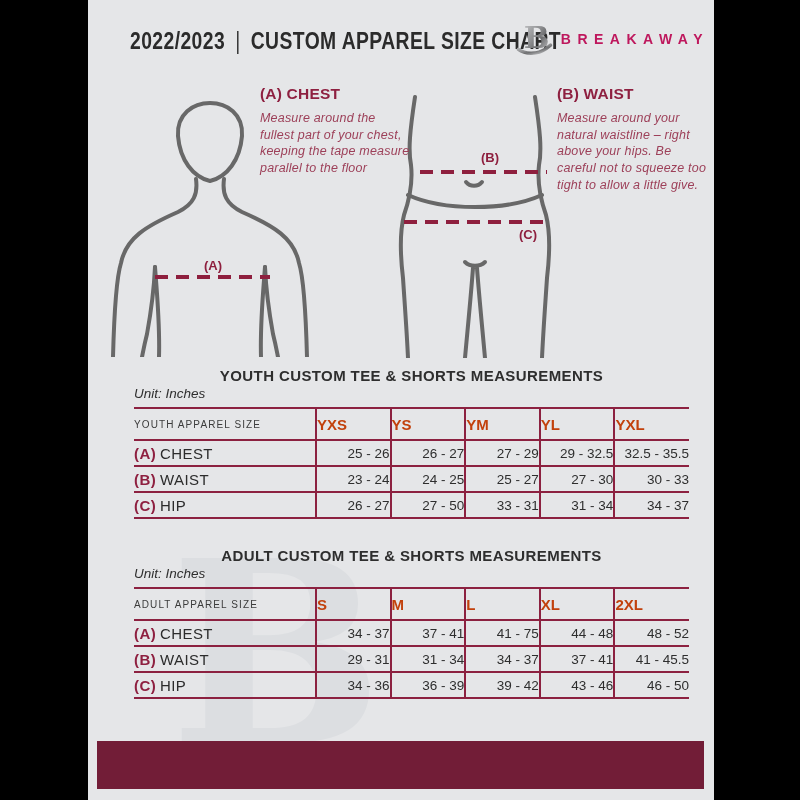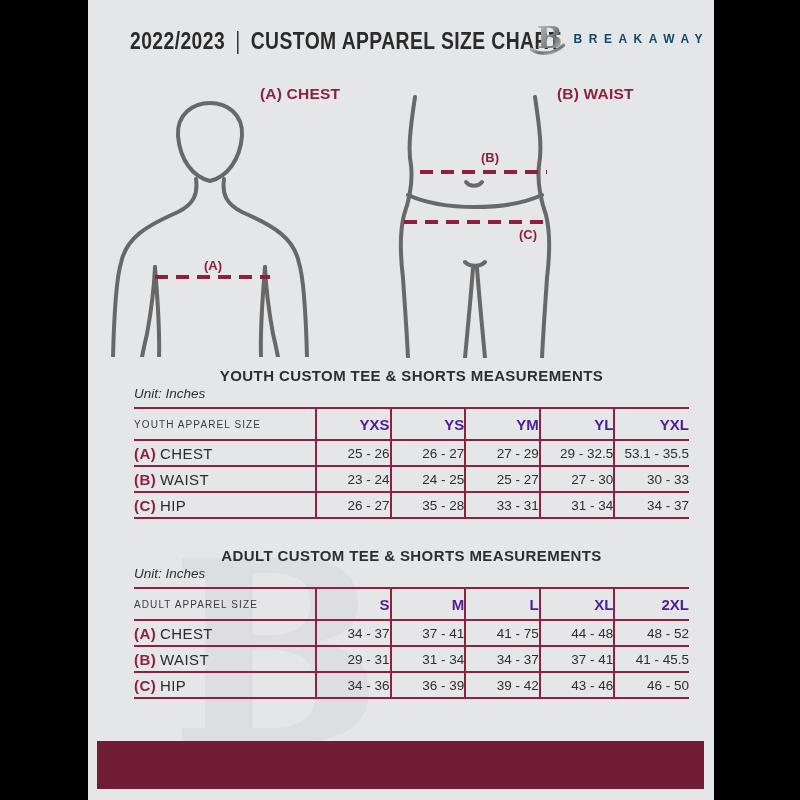--- a/index.html
+++ b/index.html
@@ -20,21 +20,21 @@
   }
   
   .topbar { position:absolute; left:15px; top:0; width:626px; height:78px; z-index:2; }
   .doc-title {
     position:absolute; left:27px; top:28px; white-space:nowrap;
     font-size:23px; font-weight:700; color:#2b2b2b; letter-spacing:.5px;
     transform:scaleX(.84); transform-origin:left center;
   }
   .doc-title .pipe { margin:0 12px; font-weight:400; color:#3a3a3a; }
   .brand { position:absolute; right:20px; top:18px; display:flex; align-items:center; gap:7px; }
-  .brandname { font-size:12px; font-weight:700; letter-spacing:6.5px; color:#0c4a6e; }
+  .brandname { font-size:14px; font-weight:700; letter-spacing:6.5px; color:#be185d; }
   
   .diagram { position:absolute; left:0; top:0; width:626px; height:365px; z-index:1; }
   .fig { position:absolute; }
   .fig-torso { left:22px; top:84px; }
   .fig-hips  { left:307px; top:95px; }
   .bodyline  { fill:none; stroke:#686868; stroke-width:4; stroke-linecap:round; }
   .dashline  { fill:none; stroke:#8e1f3e; stroke-width:4; stroke-dasharray:13 8; }
   .figlabel  { font-family:"Liberation Sans",sans-serif; font-size:13px; font-weight:bold; fill:#8e1f3e; }
   .instr { position:absolute; z-index:1; }
   .instr h3 {
@@ -65,21 +65,21 @@
   }
   table.sizes th, table.sizes td { border-right:2px solid #8c2140; padding:0; }
   table.sizes th:last-child, table.sizes td:last-child { border-right:none; }
   table.sizes thead th { border-bottom:2px solid #8c2140; height:32px; }
   table.sizes tbody td { height:26px; }
   table.sizes tbody tr:not(:last-child) td { border-bottom:2px solid #8c2140; }
   th.lbl, td.lbl { width:182px; text-align:left; padding-left:18px; }
   th.lbl {
     font-weight:400; font-size:10px; letter-spacing:1.1px; color:#3b3b3b;
   }
-  table.sizes thead th:not(.lbl) { font-size:15px; font-weight:700; color:#4c1d95; text-align:right; }
+  table.sizes thead th:not(.lbl) { font-size:15px; font-weight:700; color:#c2410c; text-align:left; }
   td.lbl { font-size:15px; color:#2c2c2c; letter-spacing:.4px; }
   td.lbl .mk { color:#8e2040; font-weight:700; margin-right:4px; }
   table.sizes tbody td:not(.lbl) { text-align:right; font-size:13.5px; color:#2e2e2e; }
   
   .footer-bar {
     position:absolute; left:9px; top:741px; width:607px; height:48px;
     background:#721d37; z-index:1;
   }
 </style>
 </head>
@@ -134,23 +134,25 @@
         <path class="bodyline" d="M78,173 C76,200 73,230 70,263"></path>
         <path class="bodyline" d="M82,173 C84,200 87,230 90,263"></path>
         <path class="dashline" d="M25,77 L152,77"></path>
         <path class="dashline" d="M9,127 L152,127"></path>
         <text class="figlabel" x="95" y="67" text-anchor="middle">(B)</text>
         <text class="figlabel" x="133" y="144" text-anchor="middle">(C)</text>
       </svg>
 
       <div class="instr instr-a">
         <h3>(A) CHEST</h3>
+        <p>Measure around the fullest part of your chest, keeping the tape measure parallel to the floor</p>
       </div>
       <div class="instr instr-b">
         <h3>(B) WAIST</h3>
+        <p>Measure around your natural waistline – right above your hips. Be careful not to squeeze too tight to allow a little give.</p>
       </div>
     </section>
 
     <section class="tablesec youth">
       <h2>YOUTH CUSTOM TEE &amp; SHORTS MEASUREMENTS</h2>
       <div class="unit">Unit: Inches</div>
       <table class="sizes">
         <thead>
           <tr>
             <th class="lbl">YOUTH APPAREL SIZE</th>
@@ -161,34 +163,34 @@
             <th>YXL</th>
           </tr>
         </thead>
         <tbody>
           <tr>
             <td class="lbl"><b class="mk">(A)</b><span>CHEST</span></td>
             <td>25 - 26</td>
             <td>26 - 27</td>
             <td>27 - 29</td>
             <td>29 - 32.5</td>
-            <td>53.1 - 35.5</td>
+            <td>32.5 - 35.5</td>
           </tr>
           <tr>
             <td class="lbl"><b class="mk">(B)</b><span>WAIST</span></td>
             <td>23 - 24</td>
             <td>24 - 25</td>
             <td>25 - 27</td>
             <td>27 - 30</td>
             <td>30 - 33</td>
           </tr>
           <tr>
             <td class="lbl"><b class="mk">(C)</b><span>HIP</span></td>
             <td>26 - 27</td>
-            <td>35 - 28</td>
+            <td>27 - 50</td>
             <td>33 - 31</td>
             <td>31 - 34</td>
             <td>34 - 37</td>
           </tr>
         </tbody>
       </table>
     </section>
 
     <section class="tablesec adult">
       <h2>ADULT CUSTOM TEE &amp; SHORTS MEASUREMENTS</h2>

